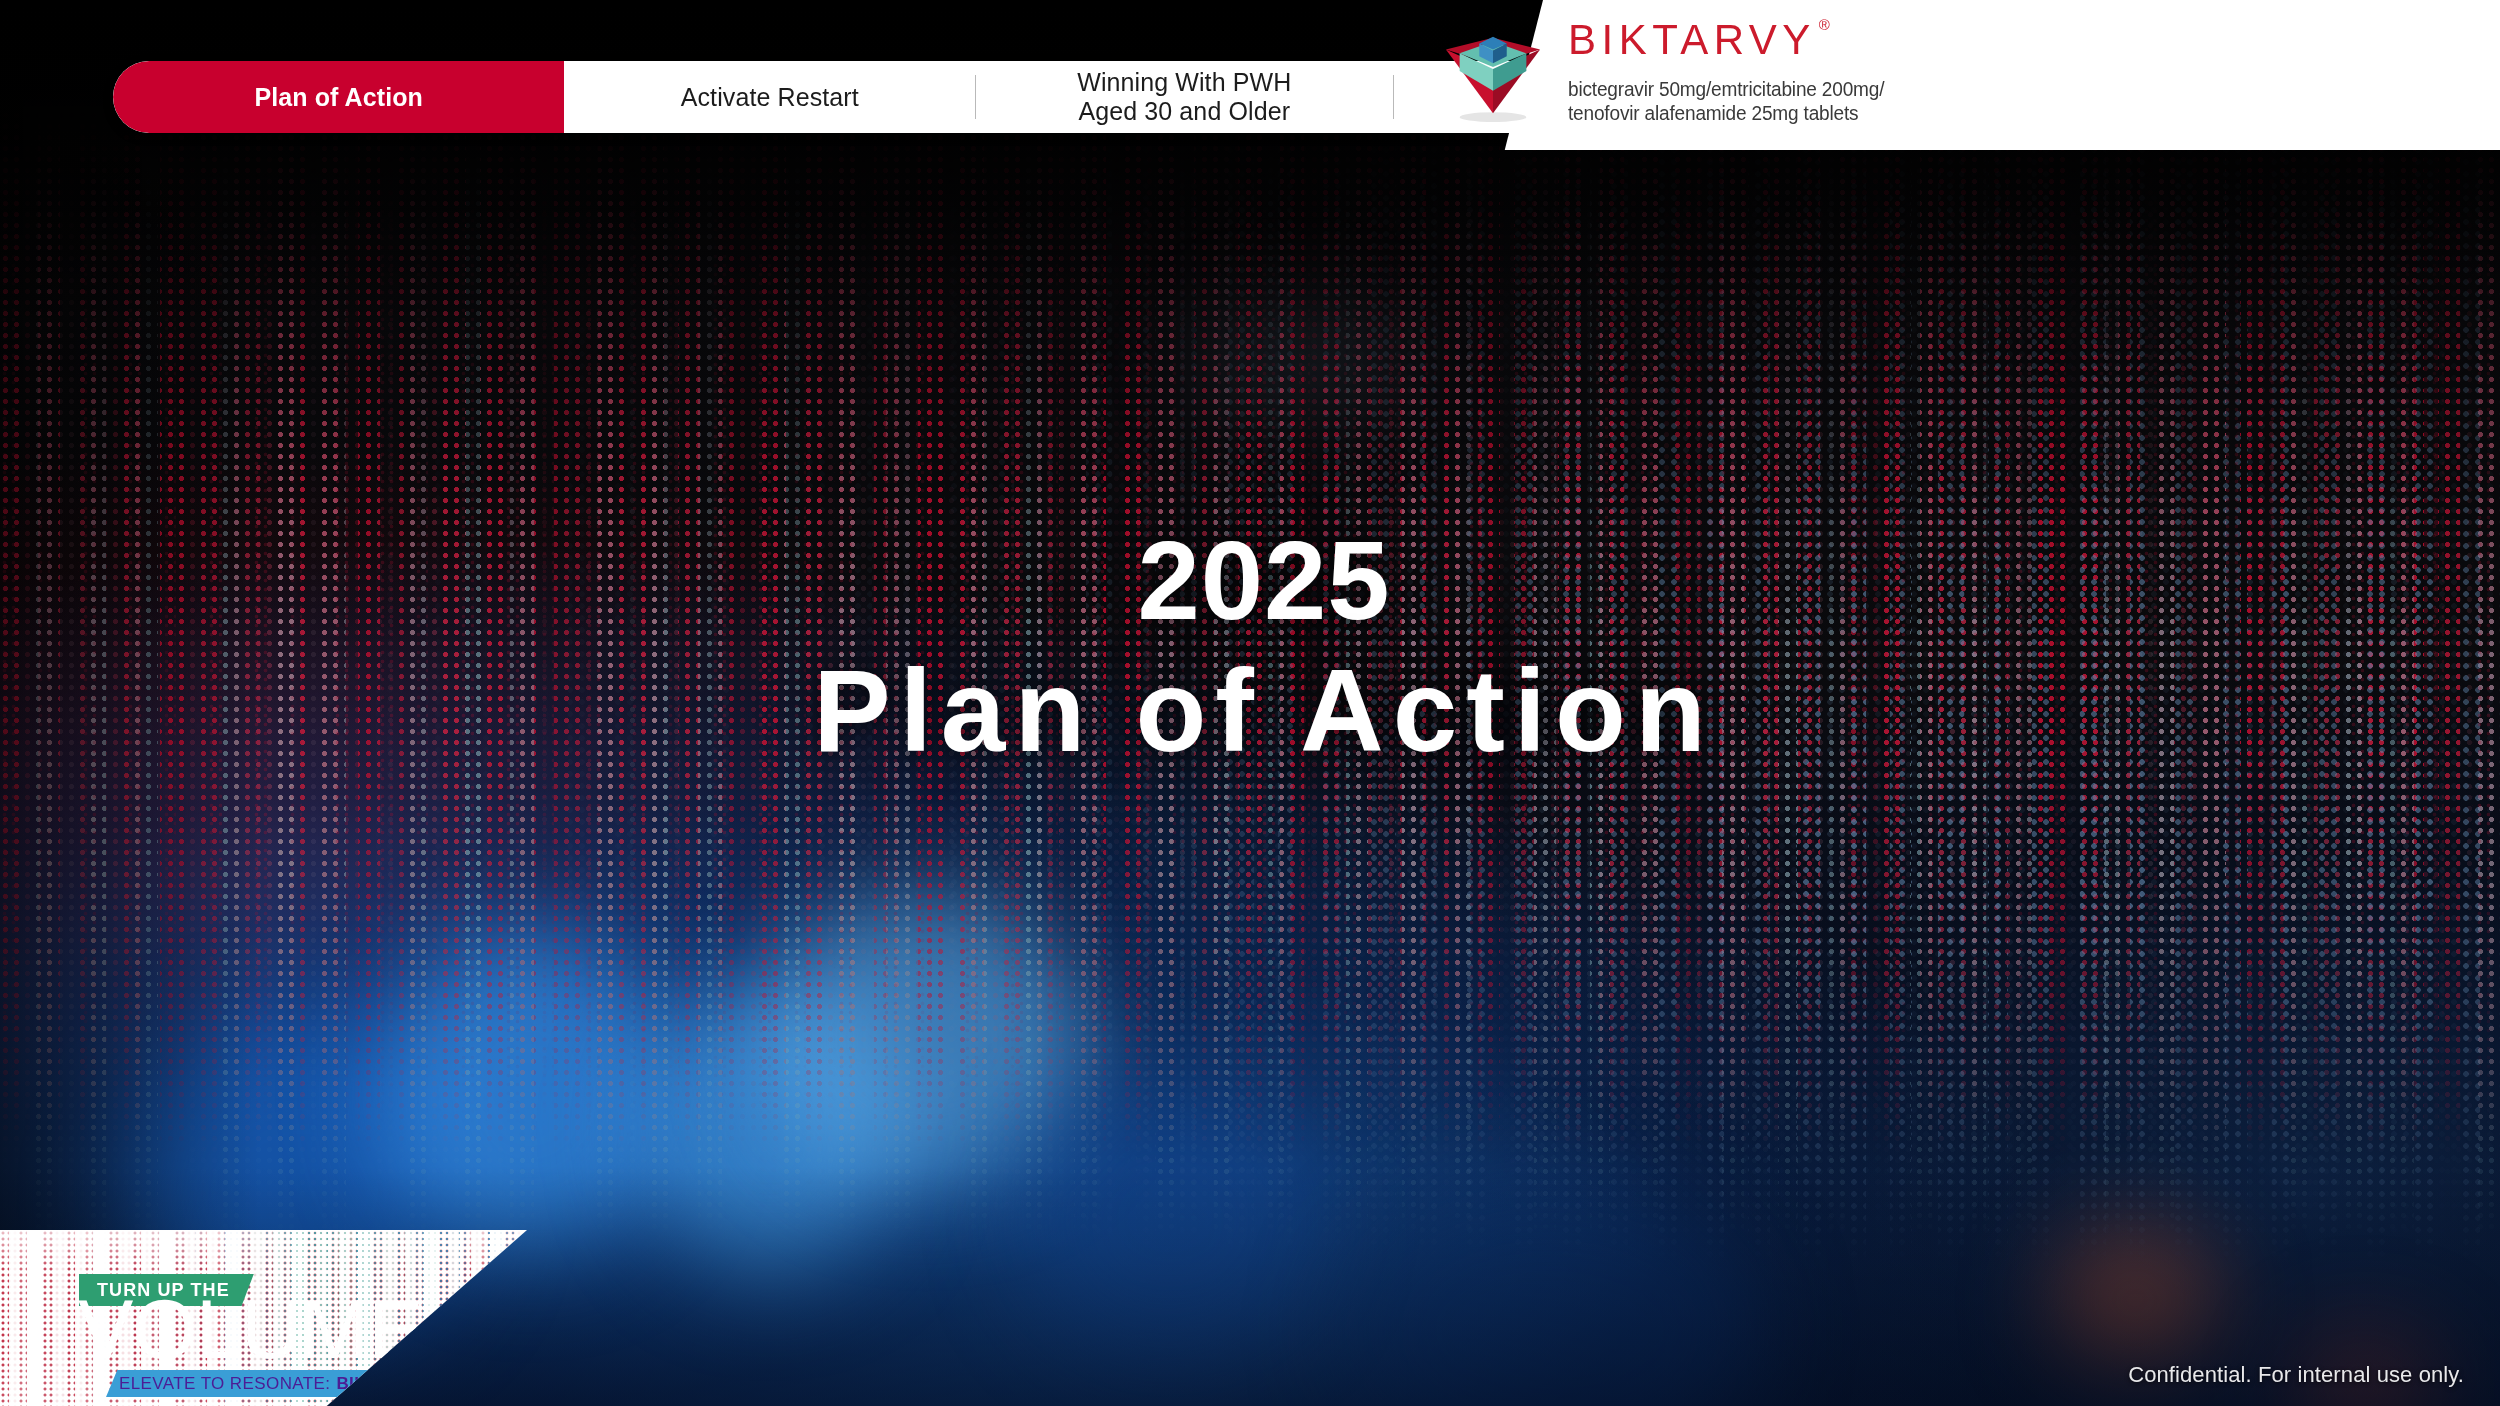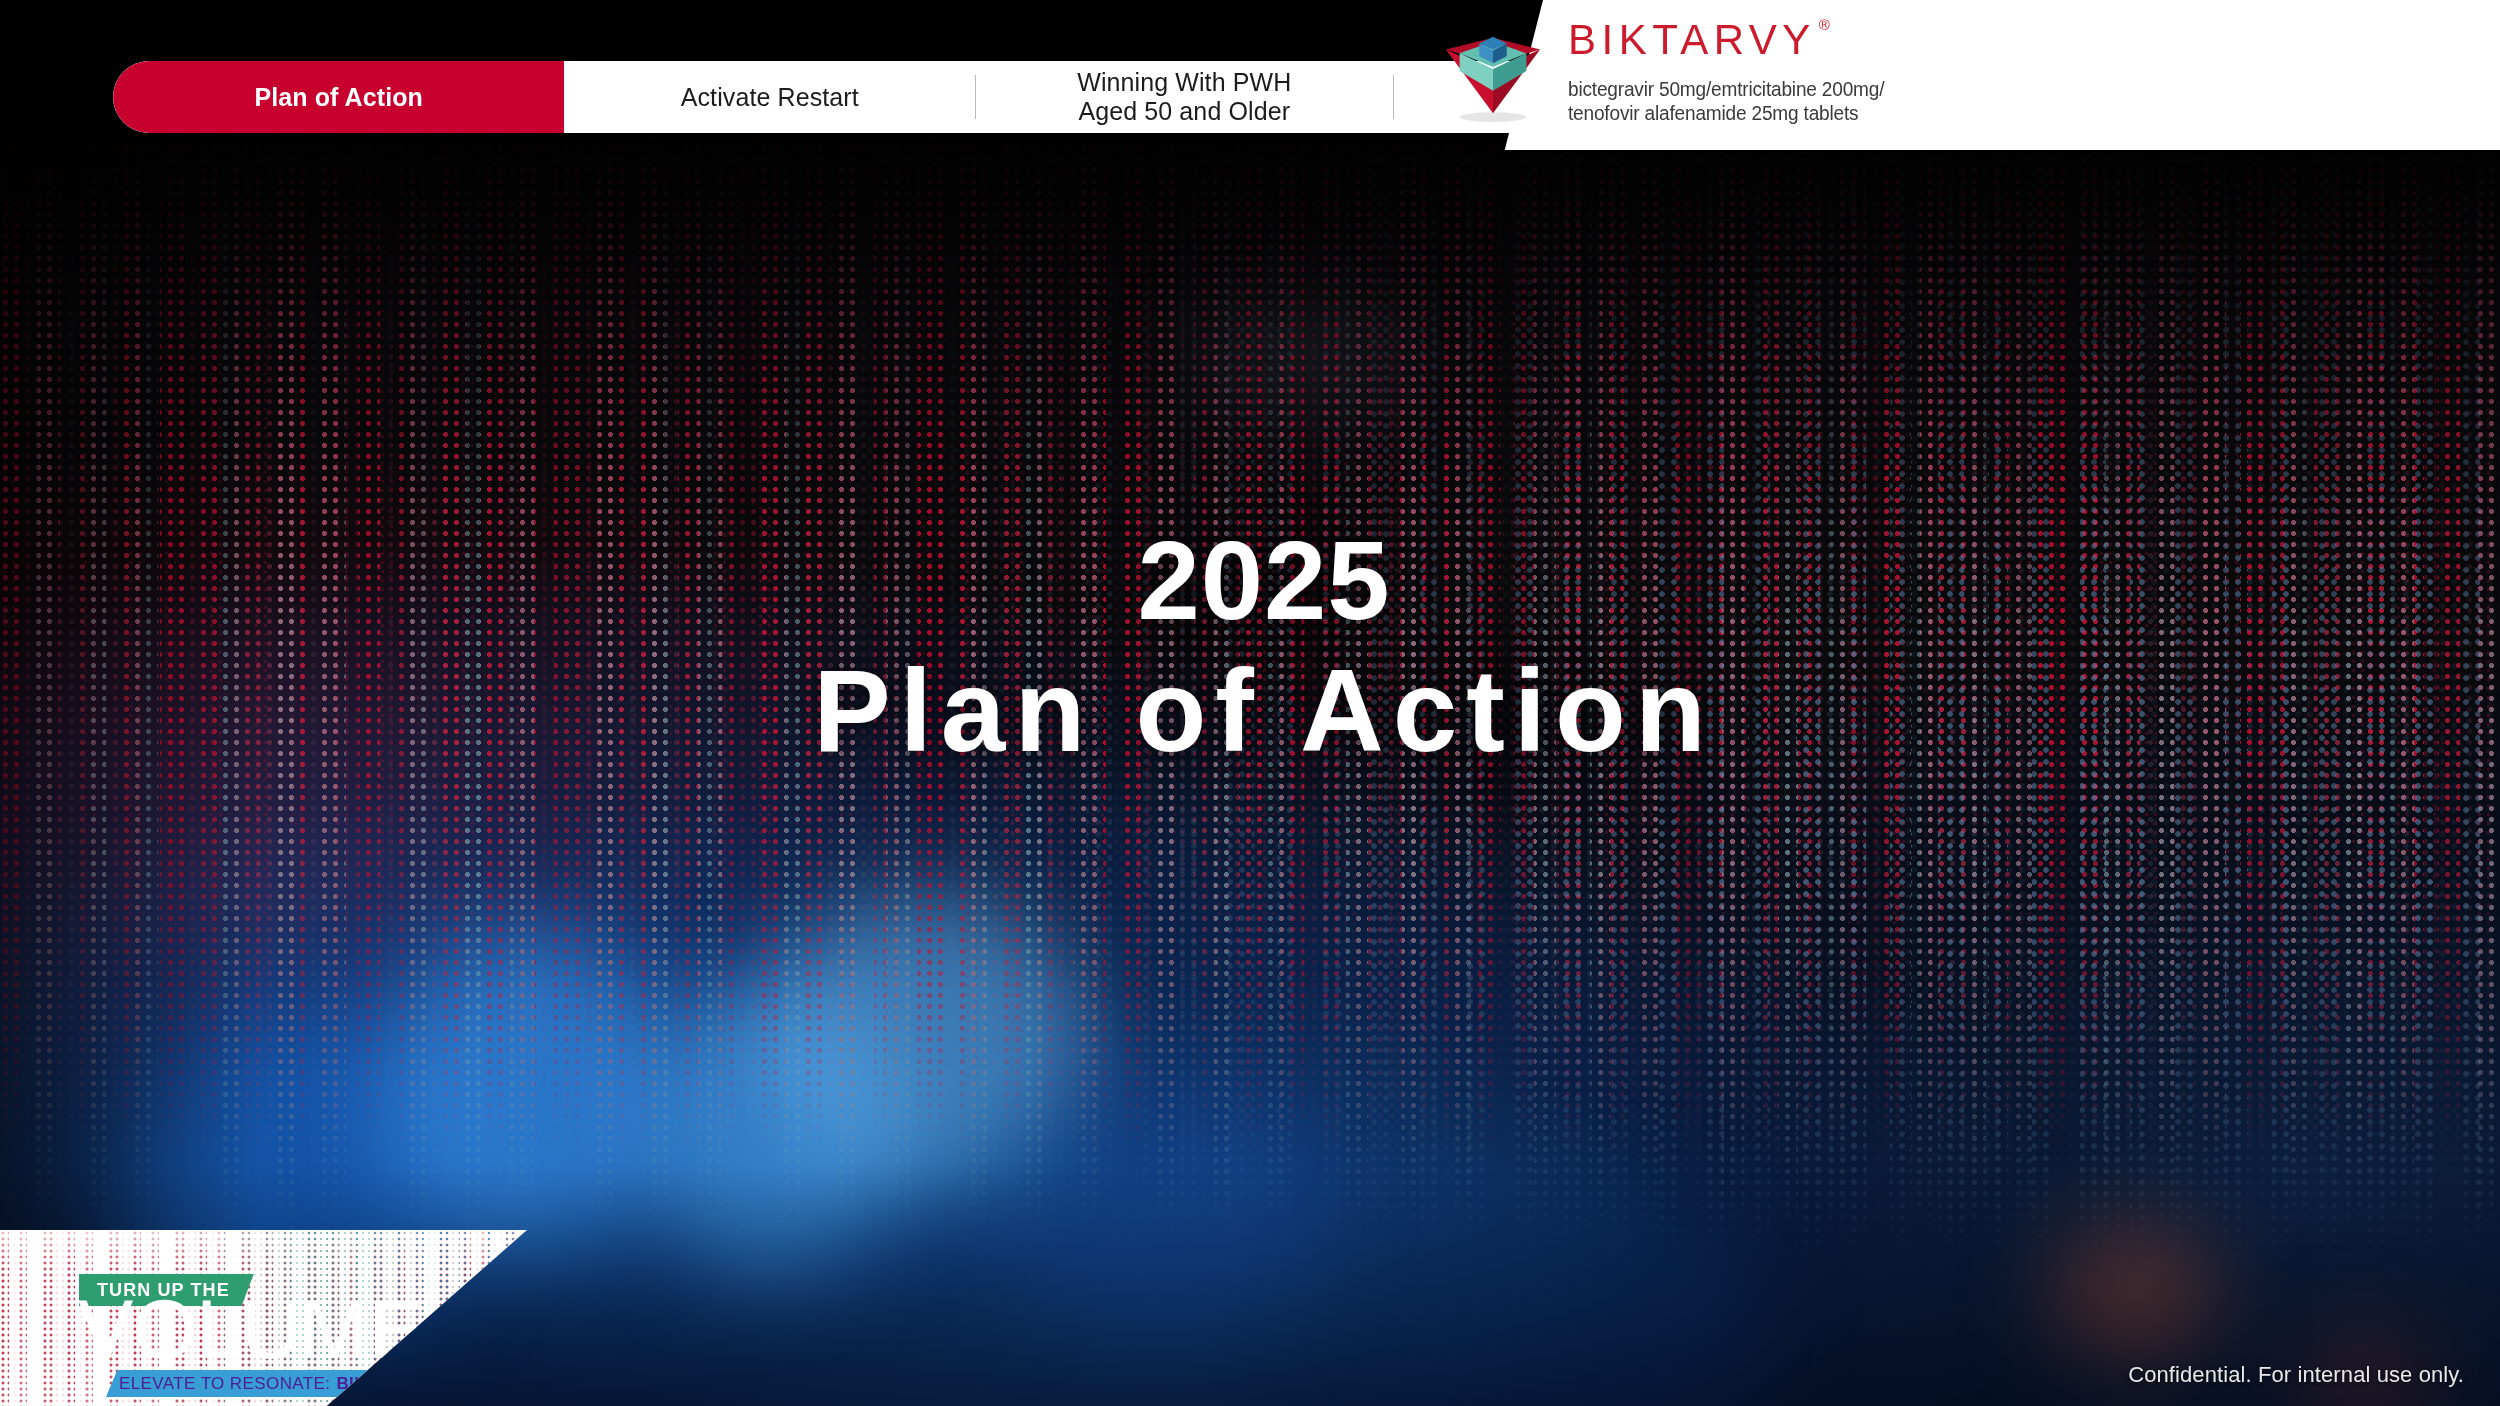--- a/index.html
+++ b/index.html
@@ -419,21 +419,21 @@
   <div class="bg-topfade"></div>
   <div class="bg-botfade"></div>
   <div class="bg-leftfade"></div>
 
   <div class="navwrap">
     <nav class="navbar">
       <div class="navtab t0 active">Plan of Action</div>
       <div class="navtab t1">Activate Restart</div>
       <div class="navsep"></div>
       <div class="navtab t2">Winning With PWH
-Aged 50 and Older</div>
+Aged 30 and Older</div>
       <div class="navsep"></div>
       <div class="navtab t3">Resources</div>
     </nav>
   </div>
 
   <div class="logo-panel-bg"></div>
   <div class="logo-panel">
     <div class="logo-inner">
 
       <div class="logo-mark">

